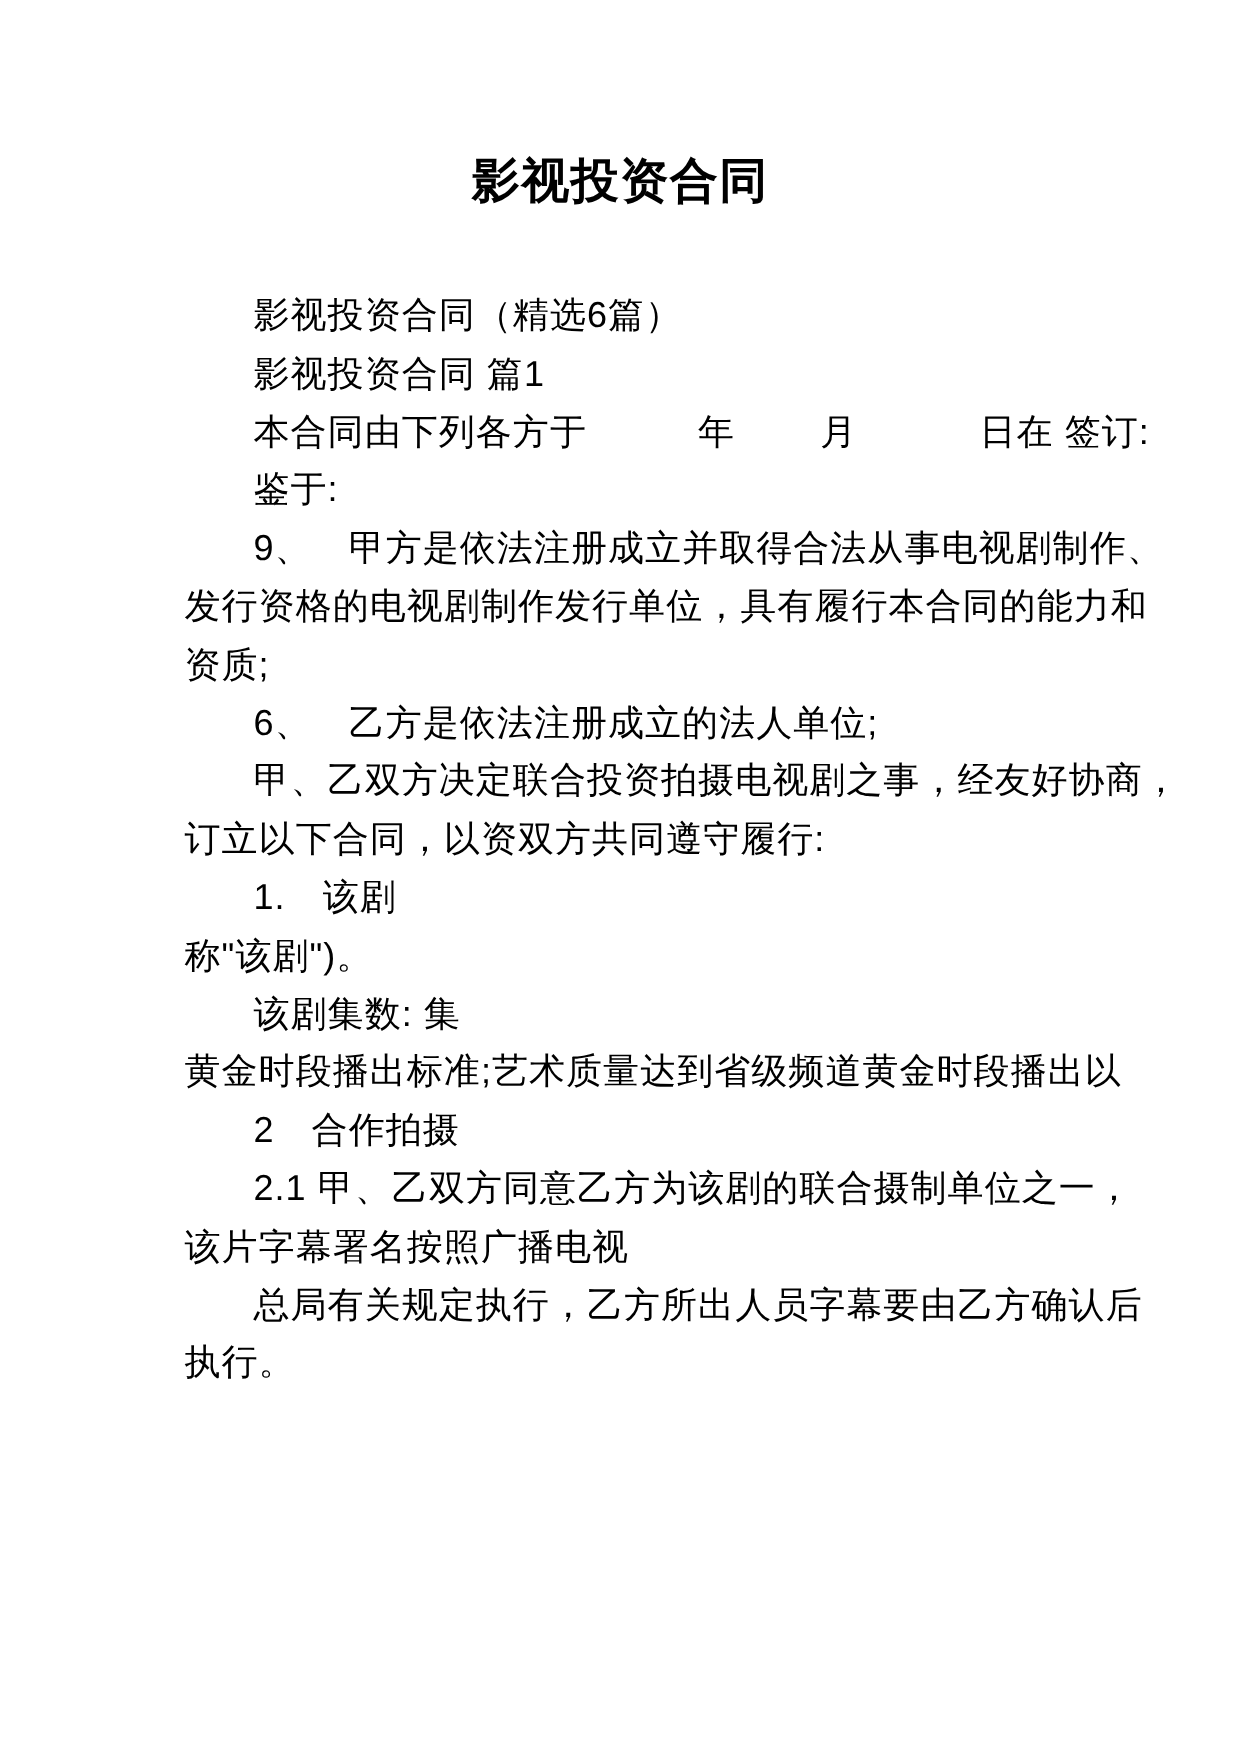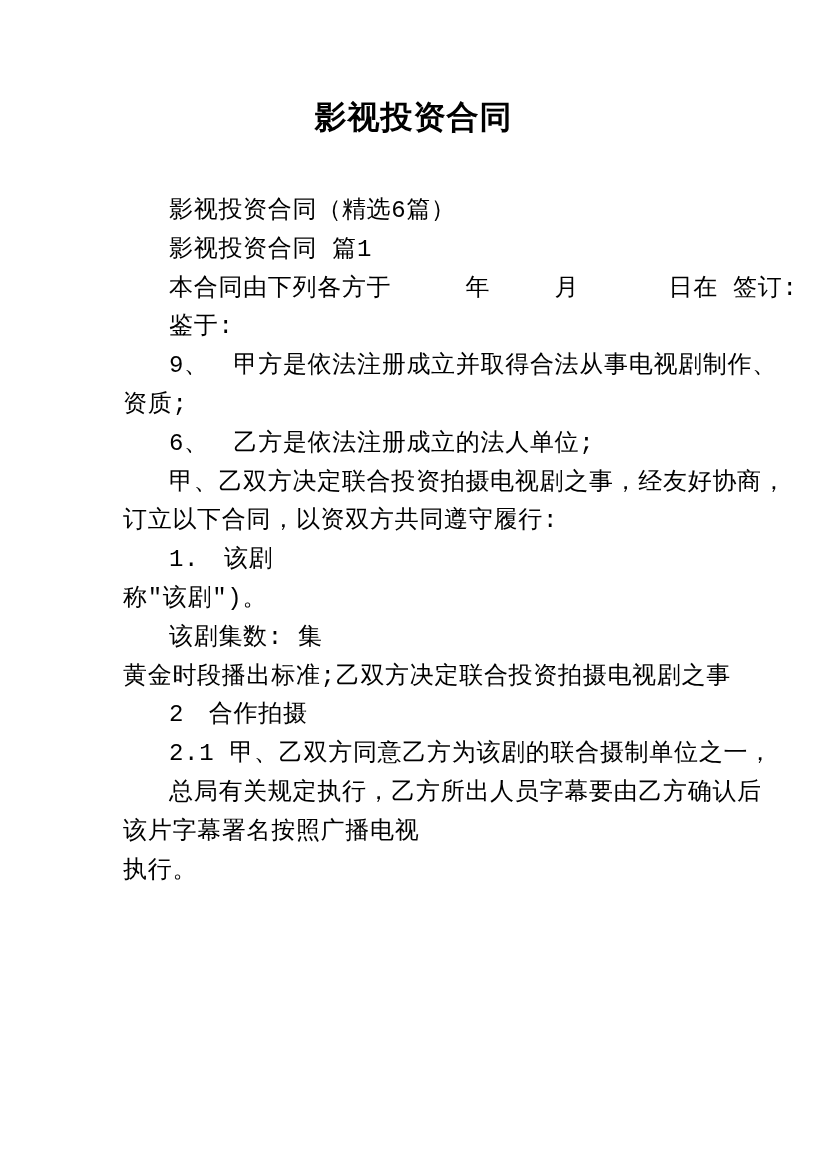--- a/index.html
+++ b/index.html
@@ -6,21 +6,21 @@
     margin: 0;
     padding: 0;
     background: #ffffff;
   }
   .page {
     position: relative;
     width: 827px;
     height: 1170px;
     background: #ffffff;
     overflow: hidden;
-    font-family: Liberation Mono, monospace;
+    font-family: Liberation Sans, sans-serif;
     color: #000000;
   }
   .doc-title {
     position: absolute;
     top: 100px;
     left: 0;
     width: 827px;
     text-align: center;
     font-size: 32px;
     font-weight: 700;
@@ -49,27 +49,28 @@
 <body>
 
 <div class="page">
   <div class="doc-title">影视投资合同</div>
   <div class="doc-body">
       <div class="line indent">影视投资合同（精选6篇）</div>
       <div class="line indent">影视投资合同 篇1</div>
       <div class="line indent">本合同由下列各方于　　　年　　 月　　　 日在 签订:</div>
       <div class="line indent">鉴于:</div>
       <div class="line indent">9、　甲方是依法注册成立并取得合法从事电视剧制作、</div>
+      <div class="line">发行资格的电视剧制作发行单位，具有履行本合同的能力和</div>
       <div class="line">资质;</div>
       <div class="line indent">6、　乙方是依法注册成立的法人单位;</div>
       <div class="line indent">甲、乙双方决定联合投资拍摄电视剧之事，经友好协商，</div>
       <div class="line">订立以下合同，以资双方共同遵守履行:</div>
       <div class="line indent">1.　该剧</div>
       <div class="line">称"该剧")。</div>
       <div class="line indent">该剧集数: 集</div>
-      <div class="line">黄金时段播出标准;乙双方决定联合投资拍摄电视剧之事</div>
+      <div class="line">黄金时段播出标准;艺术质量达到省级频道黄金时段播出以</div>
       <div class="line indent">2　合作拍摄</div>
       <div class="line indent">2.1 甲、乙双方同意乙方为该剧的联合摄制单位之一，</div>
+      <div class="line">该片字幕署名按照广播电视</div>
       <div class="line indent">总局有关规定执行，乙方所出人员字幕要由乙方确认后</div>
-      <div class="line">该片字幕署名按照广播电视</div>
       <div class="line">执行。</div>
     </div>
 </div>
 
 </body></html>

